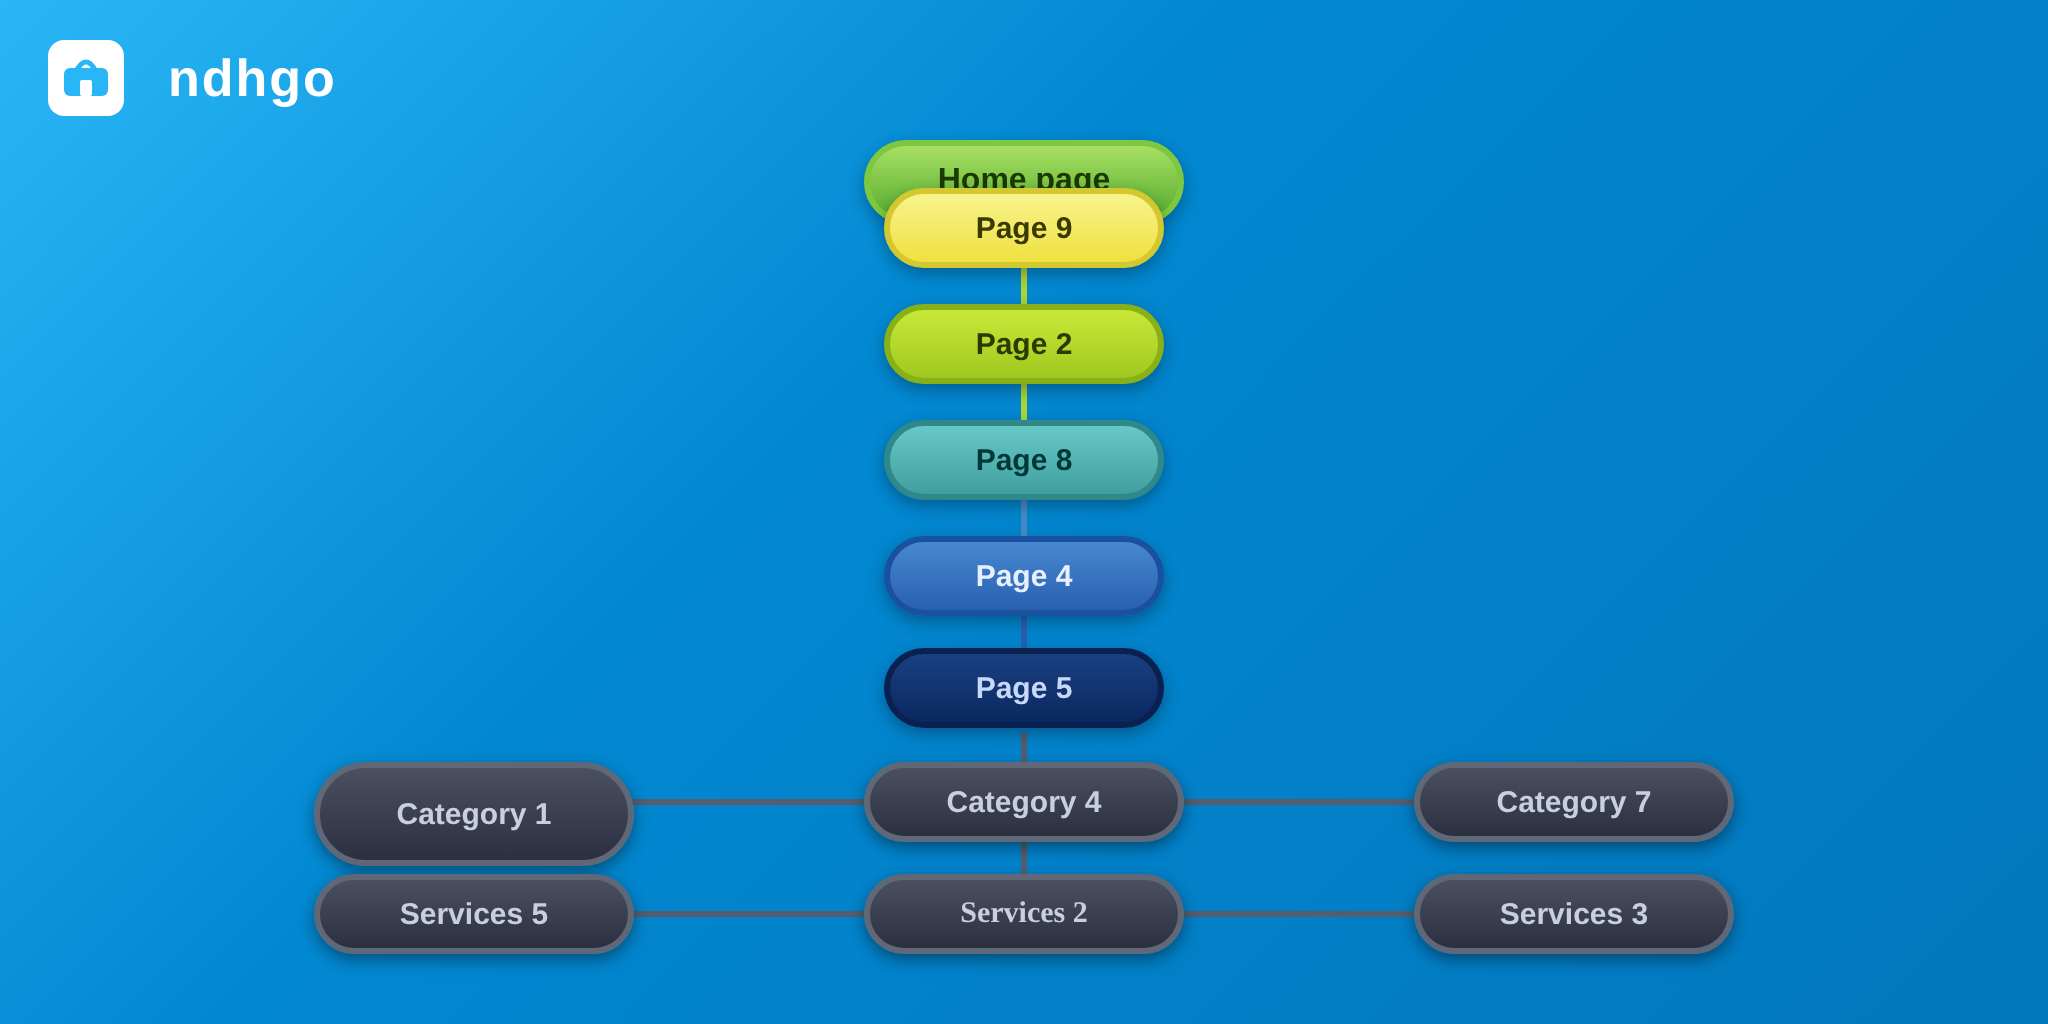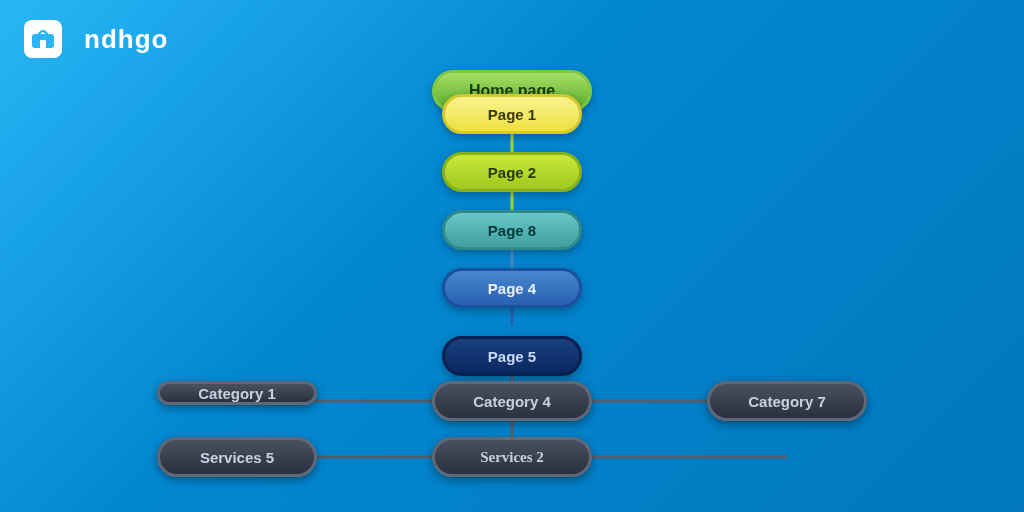--- a/index.html
+++ b/index.html
@@ -124,32 +124,32 @@
       color: #e8f0ff;
       border: 3px solid #1a50a0;
       box-shadow: 0 3px 8px rgba(0,0,0,0.3);
       text-align: center;
     }
 
     .node-page5 {
       width: 140px;
       height: 40px;
       left: 442px;
-      top: 336px;
+      top: 324px;
       background: linear-gradient(180deg, #1a4080 0%, #0a2860 100%);
       color: #c8d8f8;
       border: 3px solid #0a2050;
       box-shadow: 0 3px 8px rgba(0,0,0,0.3);
       align-items: center;
     }
 
     
     .node-cat1 {
       width: 160px;
-      height: 24px;
+      height: 52px;
       left: 157px;
       top: 381px;
       background: linear-gradient(180deg, #4a5060 0%, #2a3040 100%);
       color: #c8d0e0;
       border: 3px solid #606878;
       box-shadow: 0 3px 8px rgba(0,0,0,0.4);
     }
 
     .node-cat2 {
       width: 160px;
@@ -254,21 +254,21 @@
   <span class="logo-text">ndhgo</span>
 </div>
 
 <div class="diagram">
 
   <div class="node node-home">
     <span>Home page</span>
   </div>
 
   <div class="node node-page1">
-    <span>Page 1</span>
+    <span>Page 9</span>
   </div>
 
   <div class="node node-page2">
     <span>Page 2</span>
   </div>
 
   <div class="node node-page3">
     <span>Page 8</span>
   </div>
 
@@ -293,14 +293,17 @@
   </div>
 
   <div class="node node-svc1">
     <span>Services 5</span>
   </div>
 
   <div class="node node-svc2">
     <span>Services 2</span>
   </div>
 
+  <div class="node node-svc3">
+    <span>Services 3</span>
+  </div>
 
 </div>
 
 </body></html>

